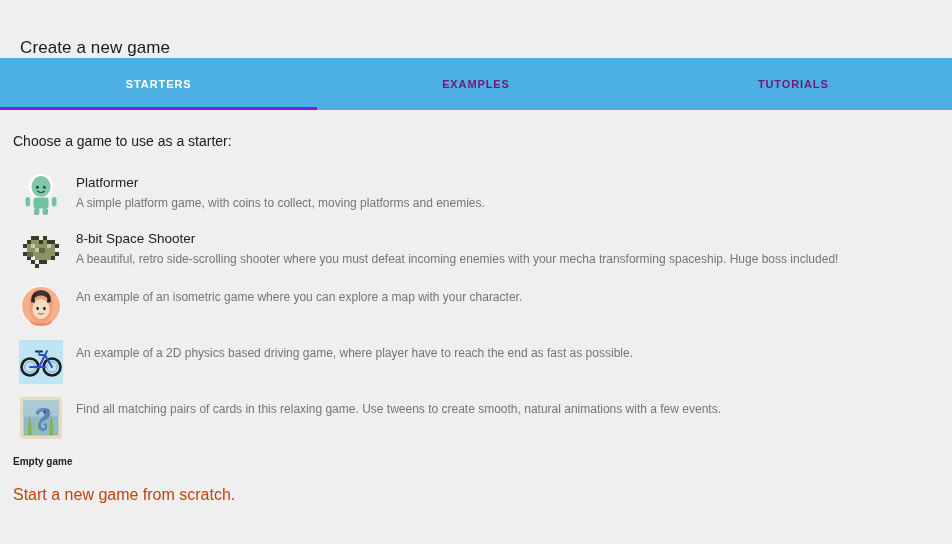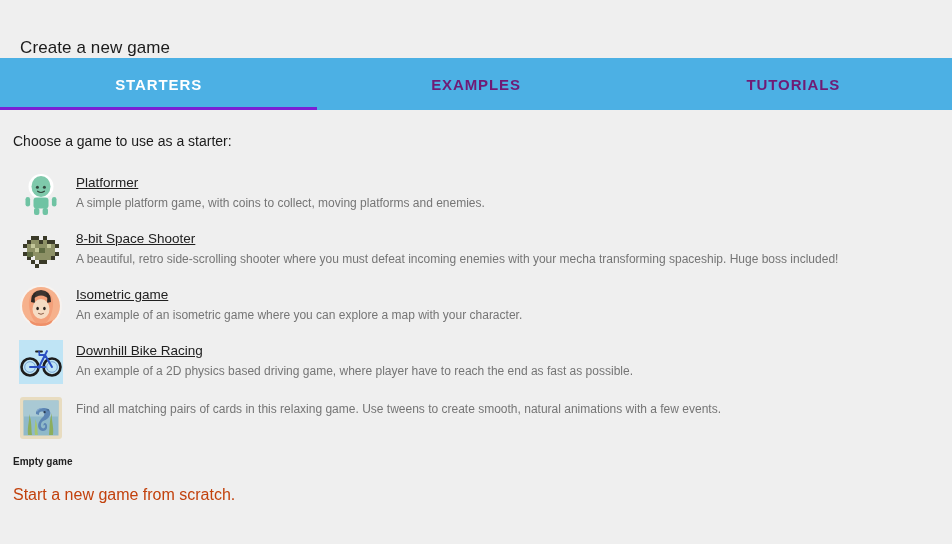--- a/index.html
+++ b/index.html
@@ -37,21 +37,21 @@
     height: 52px;
     background: #4cb0e4;
     display: flex;
   }
   .tab {
     flex: 1 1 0;
     display: flex;
     align-items: center;
     justify-content: center;
     color: #ffffff;
-    font-size: 15px;
+    font-size: 11px;
     font-weight: bold;
     letter-spacing: 0.9px;
     cursor: pointer;
     user-select: none;
   }
   .tab.inactive { color: #701a75; }
   .tab-underline {
     position: absolute;
     left: 0;
     bottom: 0;
@@ -88,21 +88,20 @@
     display: block;
   }
   .game-texts {
     padding-top: 4px;
     min-width: 0;
   }
   .game-title {
     font-size: 13.5px;
     color: #212121;
     line-height: 18px;
-    text-decoration: underline;
   }
   .game-desc {
     font-size: 12px;
     color: #757575;
     line-height: 19px;
     margin-top: 2px;
     max-width: 882px;
   }
 
   
@@ -221,40 +220,38 @@
         <path d="M13 16 q9 -9 18 0 q1 -9 -9 -10 q-10 1 -9 10Z" fill="#3c3430"></path>
         <path d="M12 18 q0 -8 5 -10 q-2 6 -1 11Z" fill="#2f2824"></path>
         <path d="M32 18 q0 -8 -5 -10 q2 6 1 11Z" fill="#2f2824"></path>
         <ellipse cx="22" cy="25" rx="8.5" ry="10" fill="#f6dcc4"></ellipse>
         <ellipse cx="18.6" cy="24.5" rx="1.3" ry="1.8" fill="#2b2420"></ellipse>
         <ellipse cx="25.4" cy="24.5" rx="1.3" ry="1.8" fill="#2b2420"></ellipse>
         <path d="M19.5 29.5 q2.5 1.8 5 0" stroke="#8a5a45" stroke-width="1" fill="none" stroke-linecap="round"></path>
         <path d="M10 36 q12 7 24 0 q-2 6 -12 6 q-10 0 -12 -6Z" fill="#ef8f68"></path>
       </svg>
       <div class="game-texts">
-        <div class="game-title">Isometric game</div>
         <div class="game-desc">An example of an isometric game where you can explore a map with your character.</div>
       </div>
     </div>
 
     <div class="game-item">
       <svg class="game-icon" viewBox="0 0 44 44">
         <rect x="0" y="0" width="44" height="44" fill="#bfe4f5"></rect>
         <circle cx="11" cy="27" r="8.5" fill="none" stroke="#1d1d1d" stroke-width="2.6"></circle>
         <circle cx="33" cy="27" r="8.5" fill="none" stroke="#1d1d1d" stroke-width="2.6"></circle>
         <circle cx="11" cy="27" r="5.3" fill="none" stroke="#7aa7d8" stroke-width="1"></circle>
         <circle cx="33" cy="27" r="5.3" fill="none" stroke="#7aa7d8" stroke-width="1"></circle>
         <path d="M11 27 L20 27 L26 15 L33 27 M20 27 L26 27 M26 15 L20.5 15" stroke="#2b4fc2" stroke-width="2" fill="none" stroke-linejoin="round" stroke-linecap="round"></path>
         <path d="M26 15 L28 11" stroke="#2b4fc2" stroke-width="1.8" stroke-linecap="round"></path>
         <path d="M17 11.5 L23 11.5" stroke="#1d1d1d" stroke-width="1.8" stroke-linecap="round"></path>
         <path d="M20 11.5 L20.5 15" stroke="#2b4fc2" stroke-width="1.6" stroke-linecap="round"></path>
         <circle cx="20" cy="27" r="1.8" fill="#2b4fc2"></circle>
       </svg>
       <div class="game-texts">
-        <div class="game-title">Downhill Bike Racing</div>
         <div class="game-desc">An example of a 2D physics based driving game, where player have to reach the end as fast as possible.</div>
       </div>
     </div>
 
     <div class="game-item">
       <svg class="game-icon" viewBox="0 0 44 44">
         <rect x="1" y="1" width="42" height="42" rx="3" fill="#e8dcc0"></rect>
         <rect x="4.5" y="4.5" width="35" height="35" fill="#8fb9c9"></rect>
         <rect x="4.5" y="4.5" width="35" height="16" fill="#a9c9d4"></rect>
         <path d="M9 39 C8 30 11 24 10 18 C13 25 12 32 13 39Z" fill="#8cae5c"></path>

